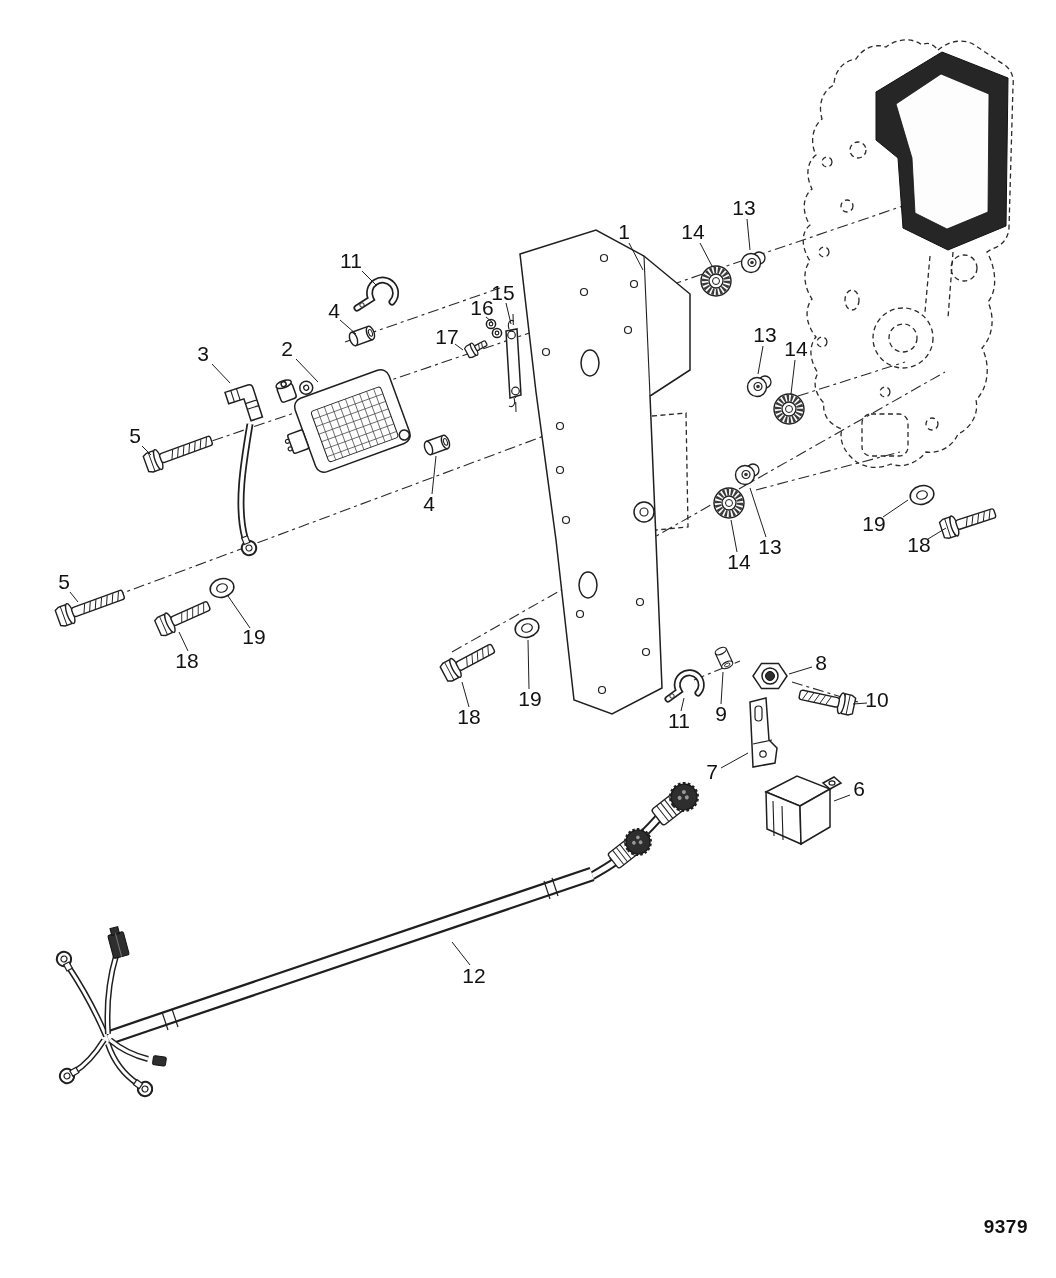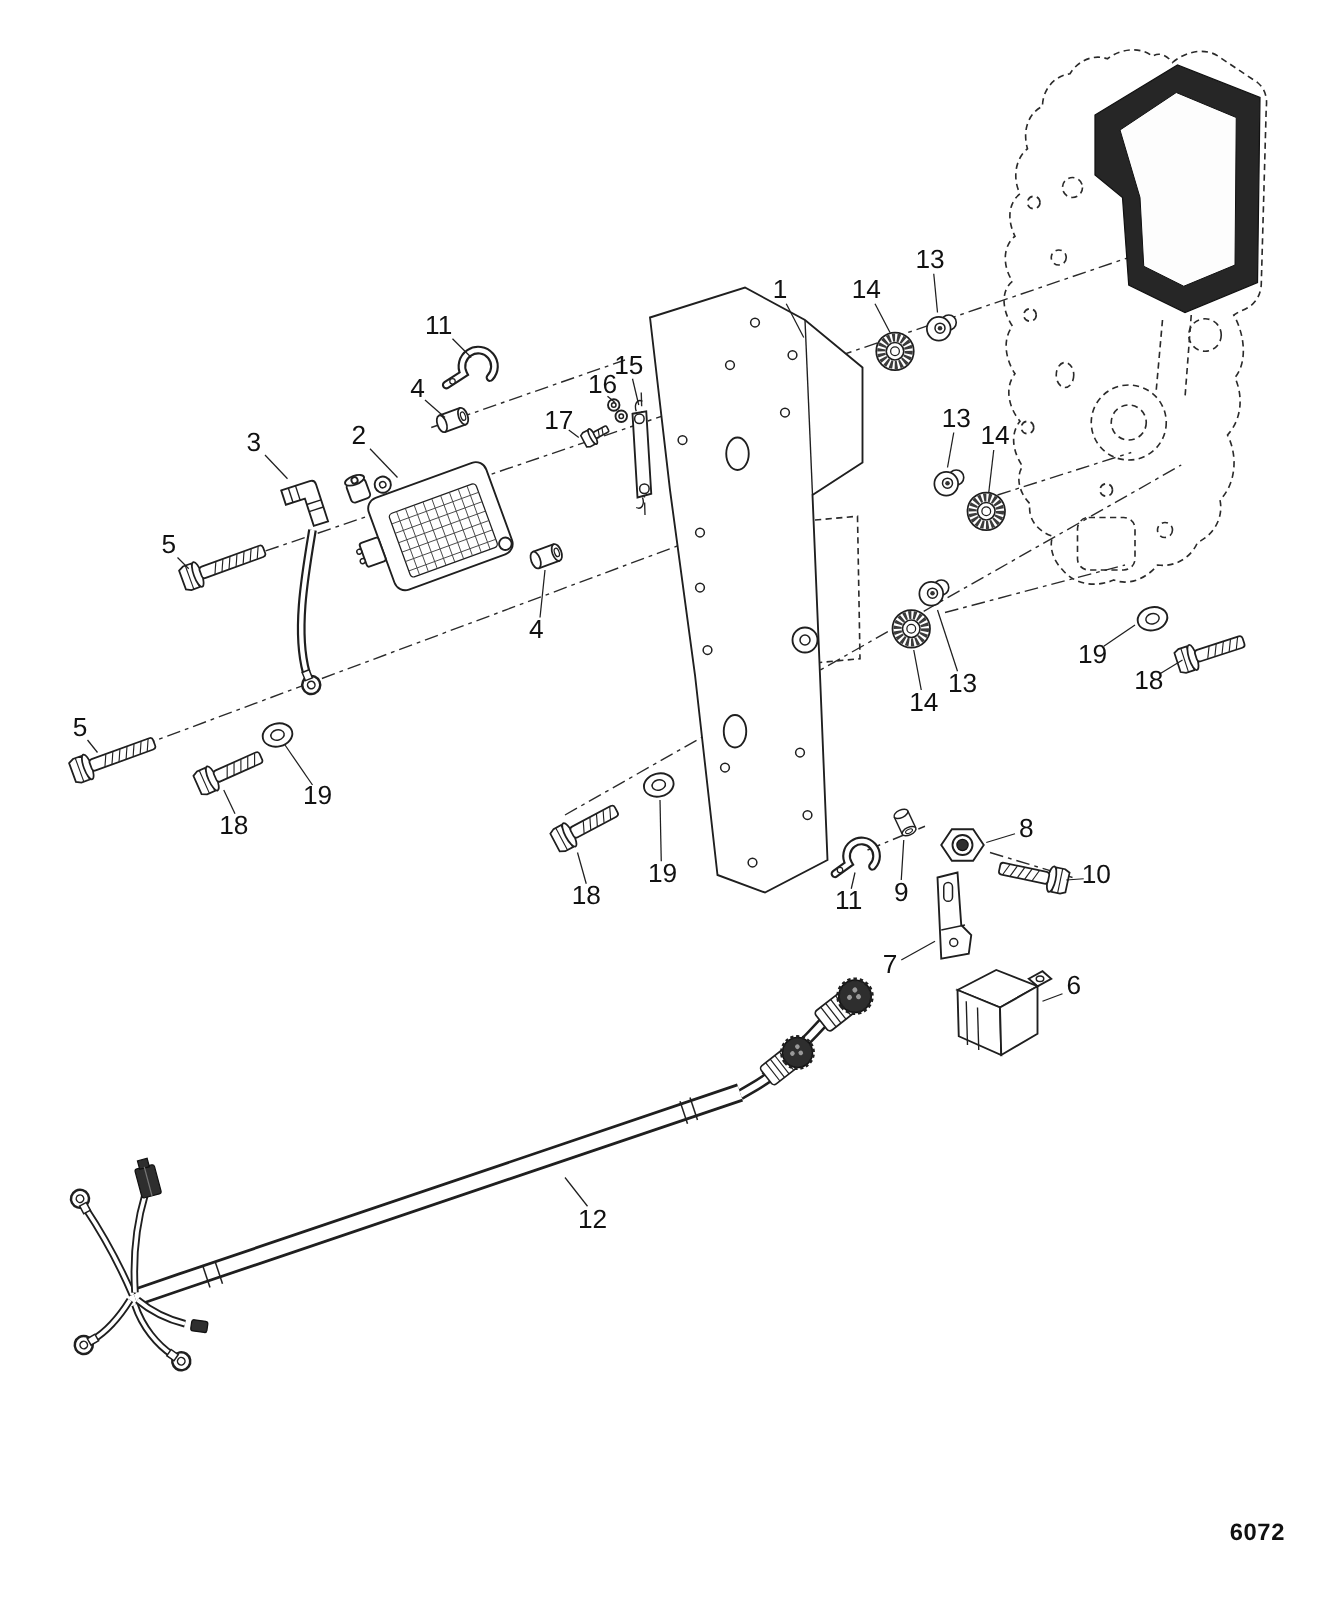--- a/index.html
+++ b/index.html
@@ -369,14 +369,14 @@
         <text x="919" y="546" class="callout">18</text>
         <line x1="250" y1="628" x2="228" y2="596" class="leader"></line>
         <text x="254" y="638" class="callout">19</text>
         <line x1="529" y1="689" x2="528" y2="640" class="leader"></line>
         <text x="530" y="700" class="callout">19</text>
         <line x1="883" y1="517" x2="908" y2="500" class="leader"></line>
         <text x="874" y="525" class="callout">19</text>
       </g>
 </svg>
 
-<div class="figure-number">6072</div>
+<div class="figure-number">9379</div>
 </div>
 
 </body></html>

